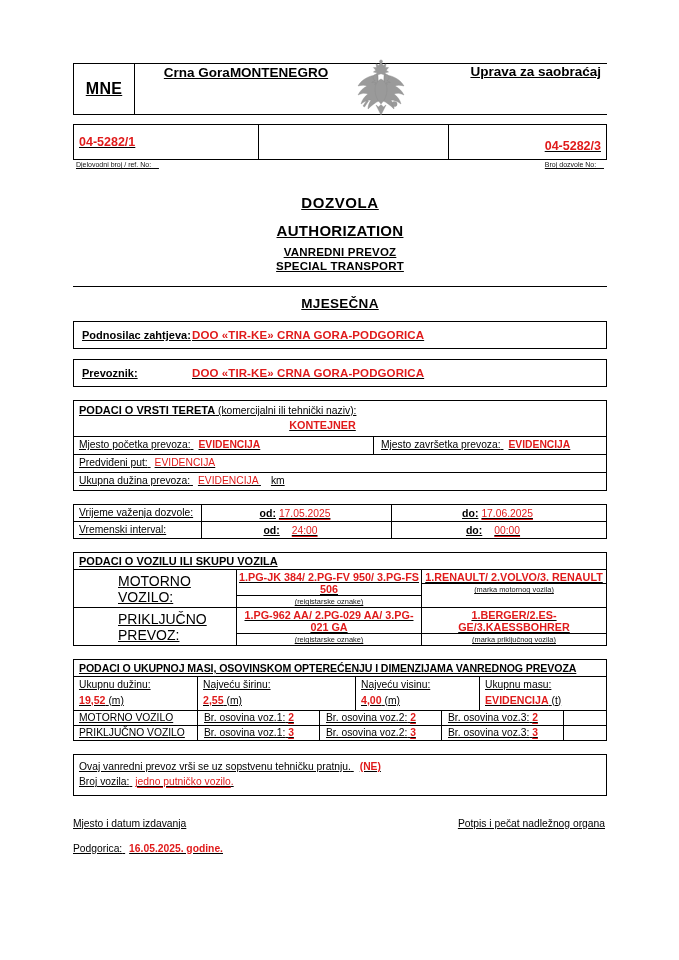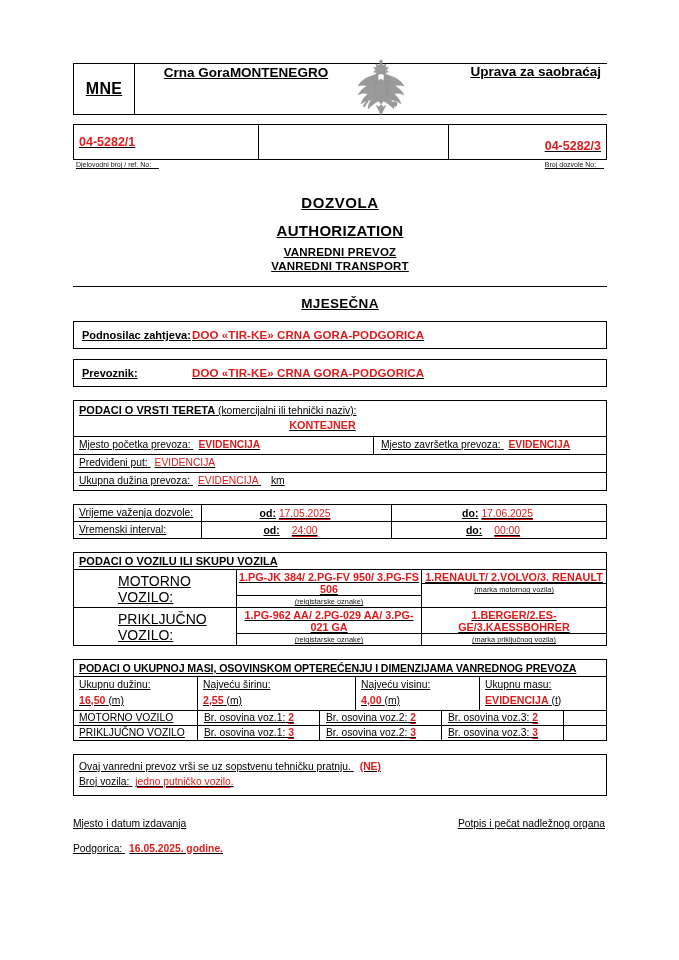--- a/index.html
+++ b/index.html
@@ -293,21 +293,21 @@
   </div>
   <div class="refcaption">
     <div class="l">Djelovodni broj / ref. No:__</div>
     <div class="r">Broj dozvole No:__</div>
   </div>
 
   <div class="titles">
     <div class="t-dozvola">DOZVOLA</div>
     <div class="t-auth">AUTHORIZATION</div>
     <div class="t-sub1">VANREDNI PREVOZ</div>
-    <div class="t-sub2">VANREDNI TRANSPORT</div>
+    <div class="t-sub2">SPECIAL TRANSPORT</div>
   </div>
 
   <div class="rule"></div>
   <div class="t-monthly">MJESEČNA</div>
 
   <div class="boxrow">
     <div class="lbl">Podnosilac zahtjeva:</div>
     <div class="val">DOO «TIR-KE» CRNA GORA-PODGORICA</div>
   </div>
 
@@ -378,38 +378,38 @@
       <div class="v-col">
         <div class="v-val">1.PG-JK 384/ 2.PG-FV 950/ 3.PG-FS 506</div>
         <div class="v-cap">(reigistarske oznake)</div>
       </div>
       <div class="v-col last">
         <div class="v-val">1.RENAULT/ 2.VOLVO/3. RENAULT</div>
         <div class="v-cap">(marka motornog vozila)</div>
       </div>
     </div>
     <div class="vrow last">
-      <div class="v-lbl">PRIKLJUČNO VOZILO:</div>
+      <div class="v-lbl">PRIKLJUČNO PREVOZ:</div>
       <div class="v-col">
         <div class="v-val">1.PG-962 AA/ 2.PG-029 AA/ 3.PG-021 GA</div>
         <div class="v-cap">(reigistarske oznake)</div>
       </div>
       <div class="v-col last">
         <div class="v-val">1.BERGER/2.ES-GE/3.KAESSBOHRER</div>
         <div class="v-cap">(marka priključnog vozila)</div>
       </div>
     </div>
   </div>
 
   <div class="tbl4">
     <div class="hdrow">PODACI O UKUPNOJ MASI, OSOVINSKOM  OPTEREĆENJU I  DIMENZIJAMA VANREDNOG PREVOZA</div>
     <div class="mrow">
       <div class="m-dim" style="width:124px;flex:0 0 124px">
         <div>Ukupnu dužinu:</div>
-        <div><span class="num">16,50</span> <span>(m)</span></div>
+        <div><span class="num">19,52</span> <span>(m)</span></div>
       </div>
       <div class="m-dim" style="width:158px;flex:0 0 158px">
         <div>Najveću širinu:</div>
         <div><span class="num">2,55</span> <span>(m)</span></div>
       </div>
       <div class="m-dim" style="width:124px;flex:0 0 124px">
         <div>Najveću visinu:</div>
         <div><span class="num">4,00</span> <span>(m)</span></div>
       </div>
       <div class="m-dim last" style="flex:1">

